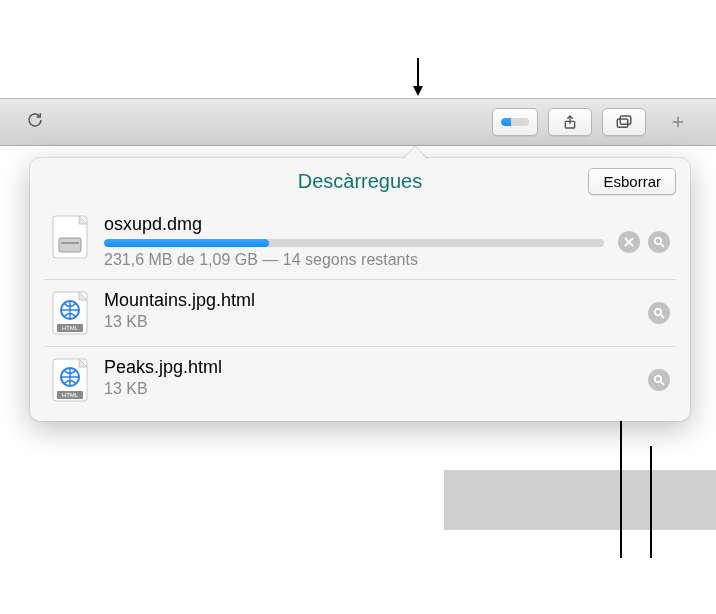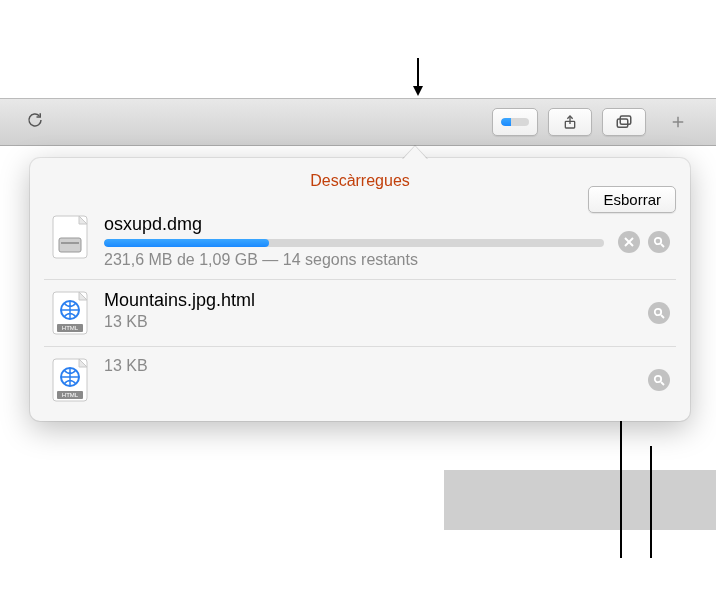--- a/index.html
+++ b/index.html
@@ -156,38 +156,37 @@
     
     .popover-header {
       display: flex;
       align-items: center;
       justify-content: center;
       position: relative;
       height: 46px;
     }
     
     .popover-title {
-      font-size: 16px;
-      color: #c2410c;
+      font-size: 20px;
+      color: #0f766e;
       text-align: center;
     }
     
     .clear-btn {
       position: absolute;
       right: 14px;
       top: 10px;
       background: linear-gradient(to bottom, #fff, #f2f2f2);
       border: 1px solid #b8b8b8;
       border-radius: 5px;
       padding: 4px 14px;
       font-size: 15px;
       font-weight: 500;
       cursor: pointer;
       box-shadow: 0 1px 0 rgba(255,255,255,0.6) inset, 0 1px 1px rgba(0,0,0,0.08);
-      margin-top: 18px;
     }
     
     .download-list {
       padding: 0 14px;
     }
     
     .download-item {
       display: flex;
       padding: 10px 6px;
       border-bottom: 1px solid #dcdcdc;
@@ -402,20 +401,21 @@
           <svg width="38" height="46" viewBox="0 0 38 46">
             <rect x="2" y="2" width="34" height="42" rx="3" fill="#fff" stroke="#c8c8c8"></rect>
             <polygon points="28,2 36,10 28,10" fill="#e8e8e8" stroke="#c8c8c8"></polygon>
             <circle cx="19" cy="20" r="9" fill="none" stroke="#2a7ff0" stroke-width="2"></circle>
             <path d="M10 20 h18 M19 11 v18 M13 13 q6 7 12 0 M13 27 q6 -7 12 0" stroke="#2a7ff0" stroke-width="1.5" fill="none"></path>
             <rect x="6" y="34" width="26" height="8" rx="1" fill="#8a8a8a"></rect>
             <text x="19" y="40" font-size="6" fill="#fff" text-anchor="middle" font-family="sans-serif">HTML</text>
           </svg>
         </div>
         <div class="file-info">
+          <div class="file-name">Peaks.jpg.html</div>
           <div class="file-meta">13 KB</div>
         </div>
         <div class="item-actions">
           <button class="circle-btn">
             <svg viewBox="0 0 12 12">
               <circle cx="5" cy="5" r="3.2" fill="none" stroke="#fff" stroke-width="1.8"></circle>
               <line x1="8" y1="8" x2="11" y2="11" stroke="#fff" stroke-width="1.8"></line>
             </svg>
           </button>
         </div>

